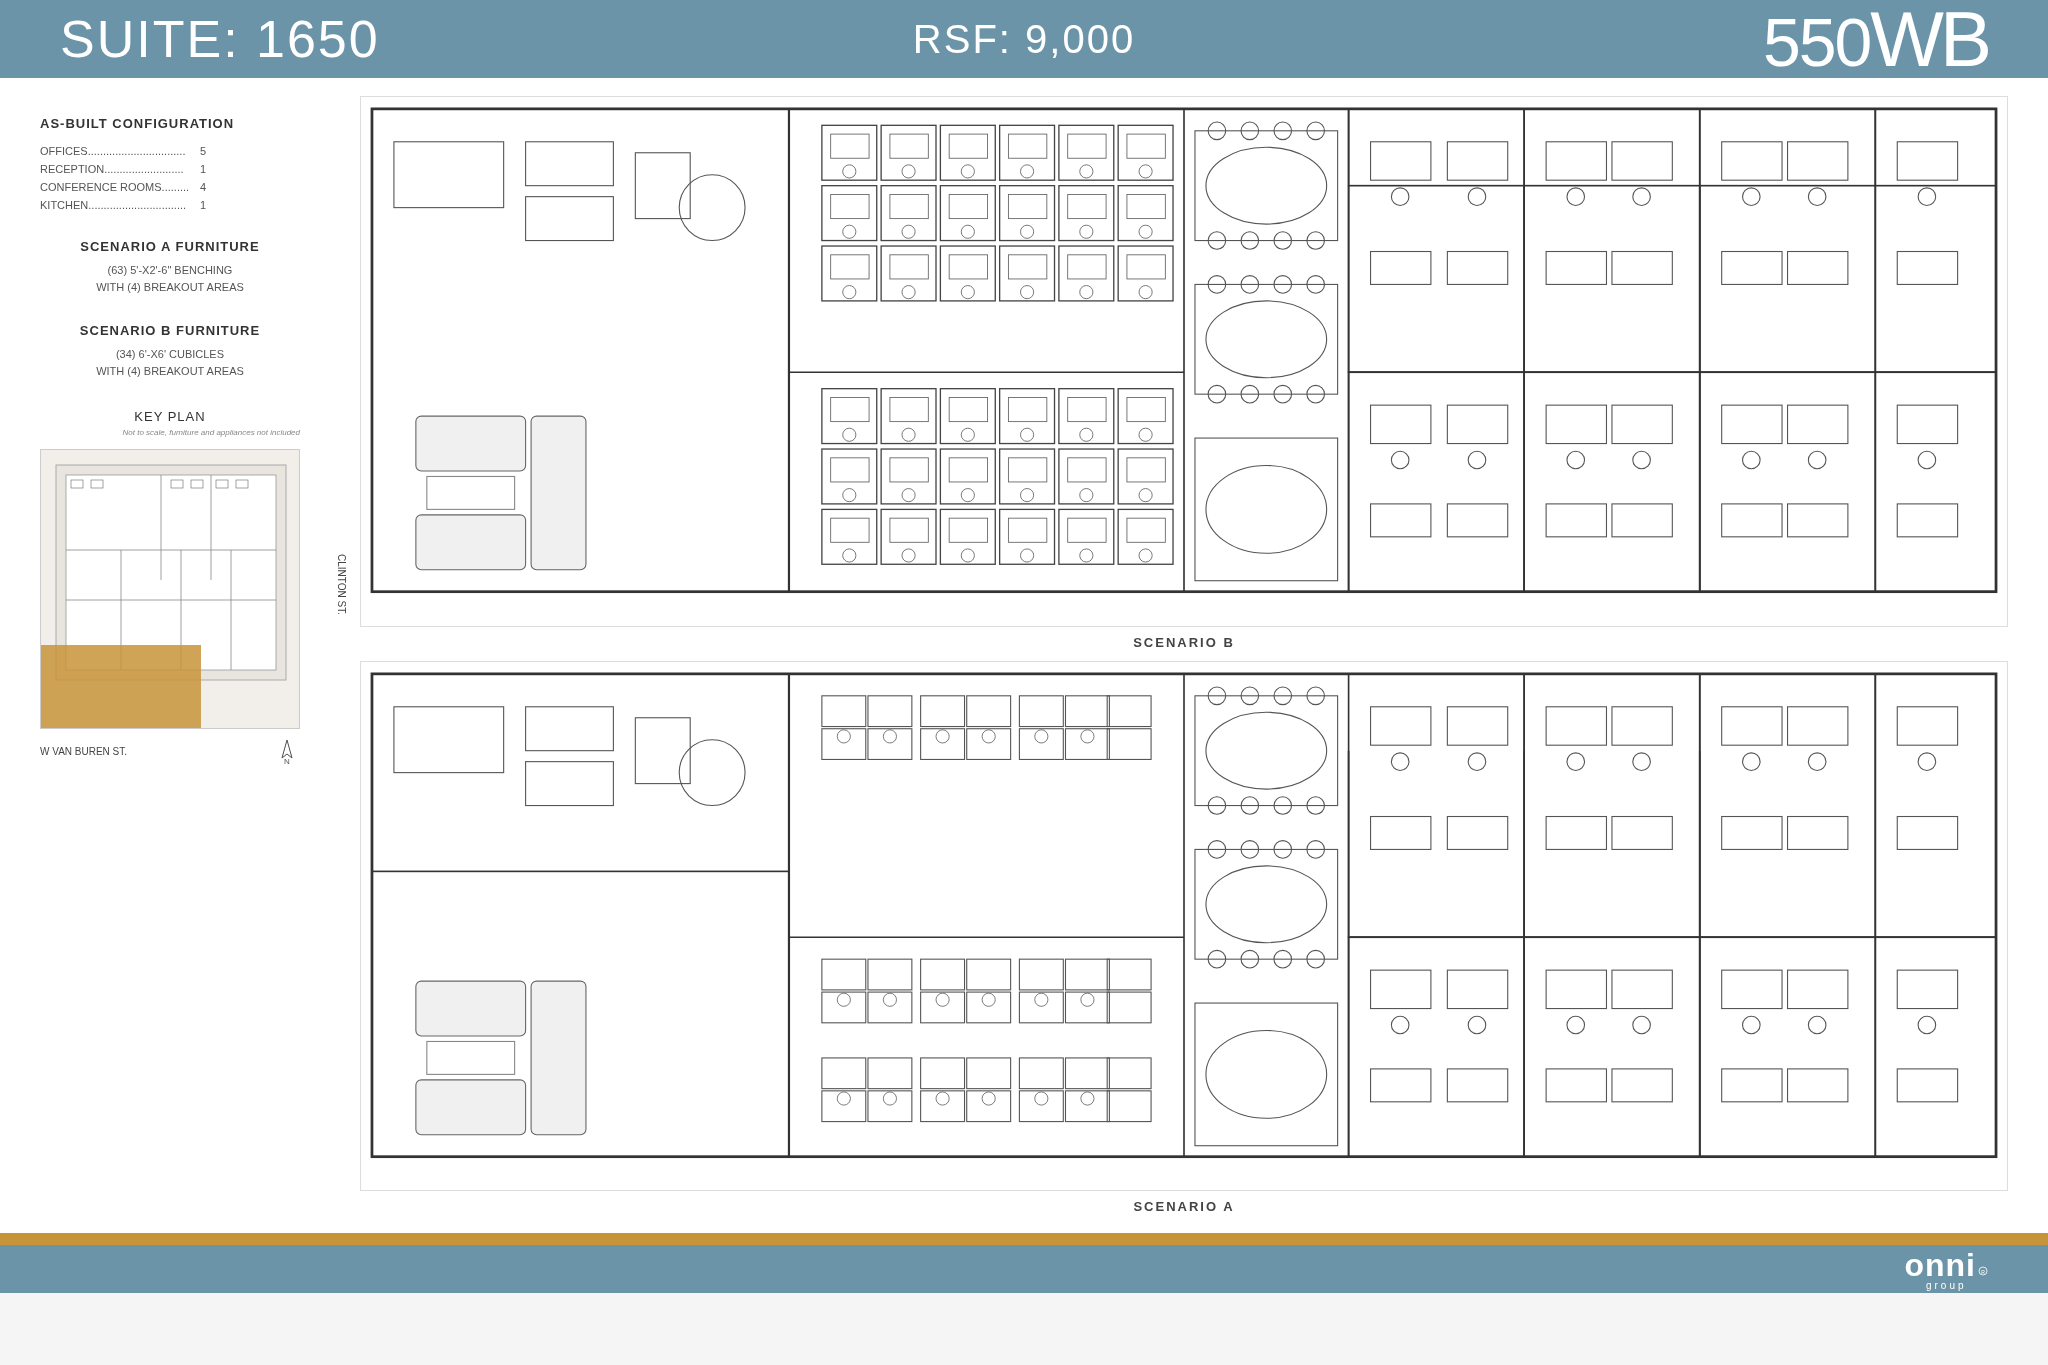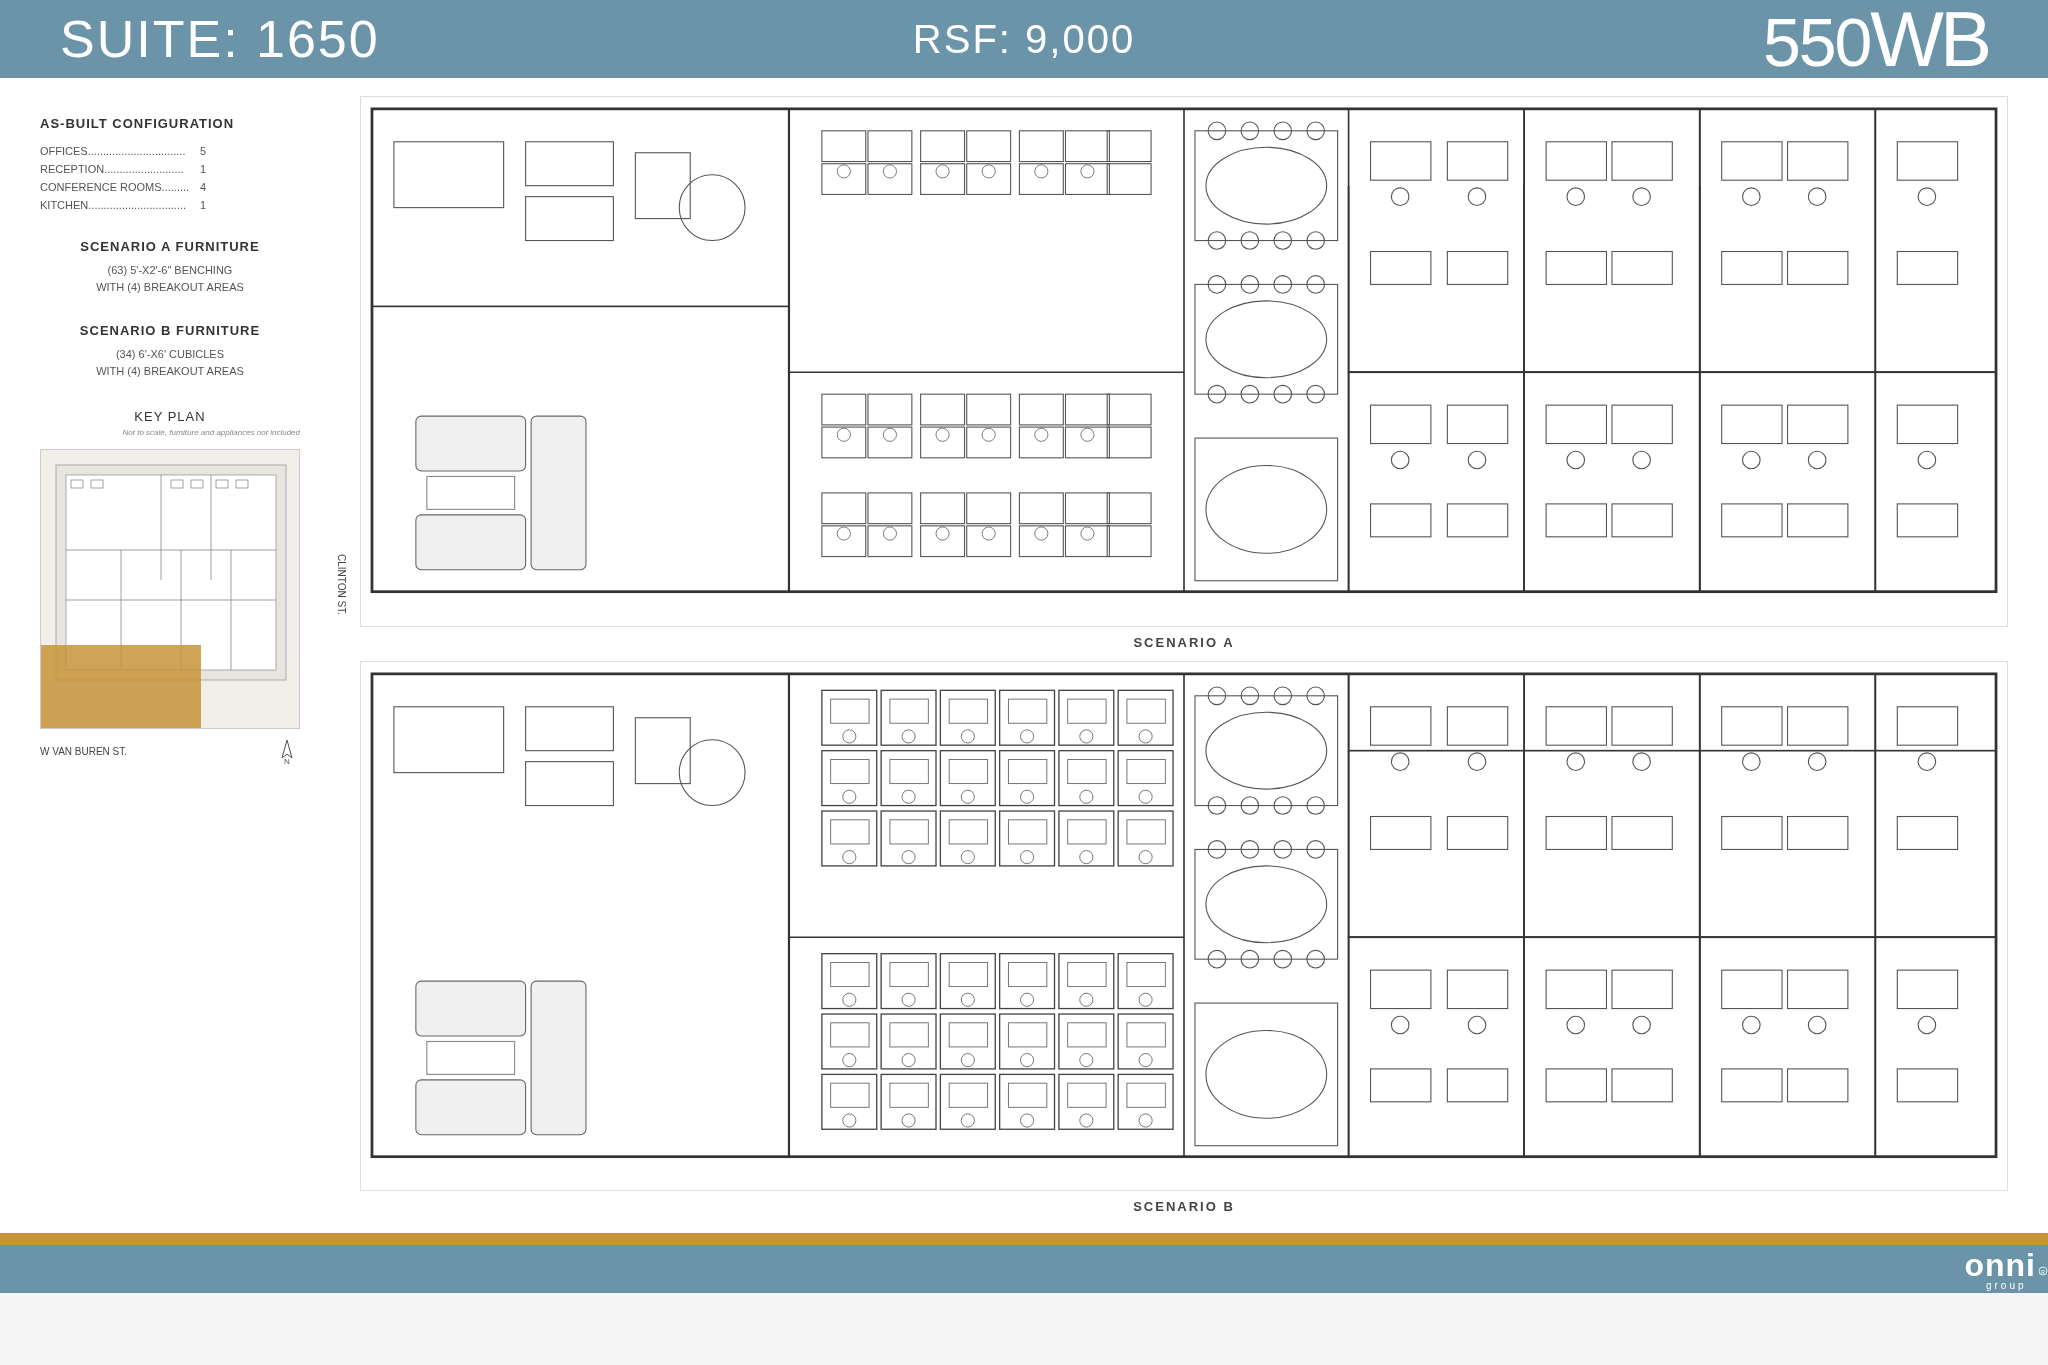--- a/index.html
+++ b/index.html
@@ -159,20 +159,21 @@
     .footer-gold {
       height: 12px;
       background: #c8943a;
     }
     .footer-blue {
       height: 48px;
       background: #6b94a8;
       display: flex;
       align-items: center;
       justify-content: flex-end;
+      padding-right: 60px;
     }
 
     
     .onni-logo {
       display: flex;
       flex-direction: column;
       align-items: center;
       color: white;
     }
   </style>
@@ -265,228 +266,20 @@
 
         
         <div style="position:absolute;right:-72px;top:130px;transform:rotate(90deg);font-size:10px;color:#444;white-space:nowrap;">
           CLINTON ST.
         </div>
       </div>
     </div>
   </div>
 
   <div class="right-panel">
-
-    <div class="floor-plan-container">
-      <svg class="floor-plan-svg" viewBox="0 0 1500 480" preserveAspectRatio="xMidYMid meet">
-
-        <rect x="10" y="10" width="1480" height="440" fill="white" stroke="#333" stroke-width="2.5"></rect>
-
-        <line x1="390" y1="10" x2="390" y2="450" stroke="#333" stroke-width="2"></line>
-        <line x1="750" y1="10" x2="750" y2="450" stroke="#333" stroke-width="1.5"></line>
-        <line x1="900" y1="80" x2="900" y2="450" stroke="#333" stroke-width="1.5"></line>
-        <line x1="1060" y1="80" x2="1060" y2="450" stroke="#333" stroke-width="1.5"></line>
-        <line x1="1220" y1="80" x2="1220" y2="450" stroke="#333" stroke-width="1.5"></line>
-
-        <line x1="390" y1="250" x2="750" y2="250" stroke="#333" stroke-width="1.5"></line>
-        <line x1="900" y1="250" x2="1490" y2="250" stroke="#333" stroke-width="1.5"></line>
-
-        <rect x="1060" y="10" width="160" height="240" fill="none" stroke="#333" stroke-width="1.5"></rect>
-        <rect x="1220" y="10" width="160" height="240" fill="none" stroke="#333" stroke-width="1.5"></rect>
-        <rect x="1380" y="10" width="110" height="240" fill="none" stroke="#333" stroke-width="1.5"></rect>
-
-        <rect x="900" y="250" width="160" height="200" fill="none" stroke="#333" stroke-width="1.5"></rect>
-        <rect x="1060" y="250" width="160" height="200" fill="none" stroke="#333" stroke-width="1.5"></rect>
-        <rect x="1220" y="250" width="160" height="200" fill="none" stroke="#333" stroke-width="1.5"></rect>
-        <rect x="1380" y="250" width="110" height="200" fill="none" stroke="#333" stroke-width="1.5"></rect>
-
-        <rect x="900" y="10" width="160" height="240" fill="none" stroke="#333" stroke-width="1.5"></rect>
-
-        <rect x="10" y="10" width="380" height="180" fill="none" stroke="#333" stroke-width="1.5"></rect>
-
-        <g stroke="#555" stroke-width="1" fill="none">
-
-          <rect x="420" y="270" width="40" height="28"></rect>
-            <rect x="462" y="270" width="40" height="28"></rect>
-          <rect x="420" y="300" width="40" height="28"></rect>
-            <rect x="462" y="300" width="40" height="28"></rect>
-
-          <rect x="510" y="270" width="40" height="28"></rect>
-            <rect x="552" y="270" width="40" height="28"></rect>
-          <rect x="510" y="300" width="40" height="28"></rect>
-            <rect x="552" y="300" width="40" height="28"></rect>
-
-          <rect x="600" y="270" width="40" height="28"></rect>
-            <rect x="642" y="270" width="40" height="28"></rect>
-          <rect x="600" y="300" width="40" height="28"></rect>
-            <rect x="642" y="300" width="40" height="28"></rect>
-
-          <rect x="420" y="360" width="40" height="28"></rect>
-            <rect x="462" y="360" width="40" height="28"></rect>
-          <rect x="420" y="390" width="40" height="28"></rect>
-            <rect x="462" y="390" width="40" height="28"></rect>
-
-          <rect x="510" y="360" width="40" height="28"></rect>
-            <rect x="552" y="360" width="40" height="28"></rect>
-          <rect x="510" y="390" width="40" height="28"></rect>
-            <rect x="552" y="390" width="40" height="28"></rect>
-
-          <rect x="600" y="360" width="40" height="28"></rect>
-            <rect x="642" y="360" width="40" height="28"></rect>
-          <rect x="600" y="390" width="40" height="28"></rect>
-            <rect x="642" y="390" width="40" height="28"></rect>
-
-          <rect x="420" y="30" width="40" height="28"></rect>
-            <rect x="462" y="30" width="40" height="28"></rect>
-          <rect x="420" y="60" width="40" height="28"></rect>
-            <rect x="462" y="60" width="40" height="28"></rect>
-
-          <rect x="510" y="30" width="40" height="28"></rect>
-            <rect x="552" y="30" width="40" height="28"></rect>
-          <rect x="510" y="60" width="40" height="28"></rect>
-            <rect x="552" y="60" width="40" height="28"></rect>
-
-          <rect x="600" y="30" width="40" height="28"></rect>
-            <rect x="642" y="30" width="40" height="28"></rect>
-          <rect x="600" y="60" width="40" height="28"></rect>
-            <rect x="642" y="60" width="40" height="28"></rect>
-
-          <rect x="680" y="30" width="40" height="28"></rect>
-            <rect x="680" y="60" width="40" height="28"></rect>
-          <rect x="680" y="270" width="40" height="28"></rect>
-            <rect x="680" y="300" width="40" height="28"></rect>
-          <rect x="680" y="360" width="40" height="28"></rect>
-            <rect x="680" y="390" width="40" height="28"></rect>
-        </g>
-
-        <g stroke="#555" stroke-width="0.7" fill="none">
-
-          <circle cx="440" cy="307" r="6"></circle>
-            <circle cx="482" cy="307" r="6"></circle>
-          <circle cx="530" cy="307" r="6"></circle>
-            <circle cx="572" cy="307" r="6"></circle>
-          <circle cx="620" cy="307" r="6"></circle>
-            <circle cx="662" cy="307" r="6"></circle>
-
-          <circle cx="440" cy="397" r="6"></circle>
-            <circle cx="482" cy="397" r="6"></circle>
-          <circle cx="530" cy="397" r="6"></circle>
-            <circle cx="572" cy="397" r="6"></circle>
-          <circle cx="620" cy="397" r="6"></circle>
-            <circle cx="662" cy="397" r="6"></circle>
-
-          <circle cx="440" cy="67" r="6"></circle>
-            <circle cx="482" cy="67" r="6"></circle>
-          <circle cx="530" cy="67" r="6"></circle>
-            <circle cx="572" cy="67" r="6"></circle>
-          <circle cx="620" cy="67" r="6"></circle>
-            <circle cx="662" cy="67" r="6"></circle>
-        </g>
-
-        <g stroke="#555" stroke-width="1" fill="none">
-
-          <rect x="920" y="40" width="55" height="35"></rect>
-          <circle cx="947" cy="90" r="8"></circle>
-          <rect x="990" y="40" width="55" height="35"></rect>
-          <circle cx="1017" cy="90" r="8"></circle>
-
-          <rect x="1080" y="40" width="55" height="35"></rect>
-          <circle cx="1107" cy="90" r="8"></circle>
-          <rect x="1140" y="40" width="55" height="35"></rect>
-          <circle cx="1167" cy="90" r="8"></circle>
-
-          <rect x="1240" y="40" width="55" height="35"></rect>
-          <circle cx="1267" cy="90" r="8"></circle>
-          <rect x="1300" y="40" width="55" height="35"></rect>
-          <circle cx="1327" cy="90" r="8"></circle>
-
-          <rect x="1400" y="40" width="55" height="35"></rect>
-          <circle cx="1427" cy="90" r="8"></circle>
-
-          <rect x="920" y="280" width="55" height="35"></rect>
-          <circle cx="947" cy="330" r="8"></circle>
-          <rect x="990" y="280" width="55" height="35"></rect>
-          <circle cx="1017" cy="330" r="8"></circle>
-
-          <rect x="1080" y="280" width="55" height="35"></rect>
-          <circle cx="1107" cy="330" r="8"></circle>
-          <rect x="1140" y="280" width="55" height="35"></rect>
-          <circle cx="1167" cy="330" r="8"></circle>
-
-          <rect x="1240" y="280" width="55" height="35"></rect>
-          <circle cx="1267" cy="330" r="8"></circle>
-          <rect x="1300" y="280" width="55" height="35"></rect>
-          <circle cx="1327" cy="330" r="8"></circle>
-
-          <rect x="1400" y="280" width="55" height="35"></rect>
-          <circle cx="1427" cy="330" r="8"></circle>
-
-          <rect x="920" y="370" width="55" height="30"></rect>
-          <rect x="990" y="370" width="55" height="30"></rect>
-          <rect x="1080" y="370" width="55" height="30"></rect>
-          <rect x="1140" y="370" width="55" height="30"></rect>
-          <rect x="1240" y="370" width="55" height="30"></rect>
-          <rect x="1300" y="370" width="55" height="30"></rect>
-          <rect x="1400" y="370" width="55" height="30"></rect>
-
-          <rect x="920" y="140" width="55" height="30"></rect>
-          <rect x="990" y="140" width="55" height="30"></rect>
-          <rect x="1080" y="140" width="55" height="30"></rect>
-          <rect x="1140" y="140" width="55" height="30"></rect>
-          <rect x="1240" y="140" width="55" height="30"></rect>
-          <rect x="1300" y="140" width="55" height="30"></rect>
-          <rect x="1400" y="140" width="55" height="30"></rect>
-        </g>
-
-        <g stroke="#555" stroke-width="1" fill="none">
-          <rect x="30" y="40" width="100" height="60"></rect>
-
-          <rect x="150" y="40" width="80" height="40"></rect>
-          <rect x="150" y="90" width="80" height="40"></rect>
-          <rect x="250" y="50" width="50" height="60"></rect>
-
-          <circle cx="320" cy="100" r="30"></circle>
-        </g>
-
-        <g stroke="#555" stroke-width="1" fill="none">
-          <rect x="760" y="30" width="130" height="100"></rect>
-          <ellipse cx="825" cy="80" rx="55" ry="35"></ellipse>
-          <circle cx="780" cy="30" r="8"></circle>
-            <circle cx="810" cy="30" r="8"></circle>
-          <circle cx="840" cy="30" r="8"></circle>
-            <circle cx="870" cy="30" r="8"></circle>
-          <circle cx="780" cy="130" r="8"></circle>
-            <circle cx="810" cy="130" r="8"></circle>
-          <circle cx="840" cy="130" r="8"></circle>
-            <circle cx="870" cy="130" r="8"></circle>
-
-          <rect x="760" y="170" width="130" height="100"></rect>
-          <ellipse cx="825" cy="220" rx="55" ry="35"></ellipse>
-          <circle cx="780" cy="170" r="8"></circle>
-            <circle cx="810" cy="170" r="8"></circle>
-          <circle cx="840" cy="170" r="8"></circle>
-            <circle cx="870" cy="170" r="8"></circle>
-          <circle cx="780" cy="270" r="8"></circle>
-            <circle cx="810" cy="270" r="8"></circle>
-          <circle cx="840" cy="270" r="8"></circle>
-            <circle cx="870" cy="270" r="8"></circle>
-
-          <rect x="760" y="310" width="130" height="130"></rect>
-          <ellipse cx="825" cy="375" rx="55" ry="40"></ellipse>
-        </g>
-
-        <g stroke="#666" stroke-width="1" fill="#f0f0f0">
-          <rect x="50" y="290" width="100" height="50" rx="5"></rect>
-          <rect x="50" y="380" width="100" height="50" rx="5"></rect>
-          <rect x="155" y="290" width="50" height="140" rx="5"></rect>
-          <rect x="60" y="345" width="80" height="30" fill="none" stroke="#888"></rect>
-        </g>
-      </svg>
-      <div class="floor-plan-label">SCENARIO A</div>
-    </div>
 
     <div class="floor-plan-container">
       <svg class="floor-plan-svg" viewBox="0 0 1500 480" preserveAspectRatio="xMidYMid meet">
 
         <rect x="10" y="10" width="1480" height="440" fill="white" stroke="#333" stroke-width="2.5"></rect>
 
         <line x1="390" y1="10" x2="390" y2="450" stroke="#333" stroke-width="2"></line>
         <line x1="750" y1="10" x2="750" y2="450" stroke="#333" stroke-width="1.5"></line>
         <line x1="900" y1="80" x2="900" y2="450" stroke="#333" stroke-width="1.5"></line>
         <line x1="1060" y1="80" x2="1060" y2="450" stroke="#333" stroke-width="1.5"></line>
@@ -722,20 +515,228 @@
         </g>
 
         <rect x="900" y="10" width="590" height="70" fill="none" stroke="#333" stroke-width="1.5"></rect>
 
         <g stroke="#555" stroke-width="1" fill="none">
           <rect x="910" y="460" width="0" height="0"></rect>
         </g>
       </svg>
       <div class="floor-plan-label">SCENARIO B</div>
     </div>
+
+    <div class="floor-plan-container">
+      <svg class="floor-plan-svg" viewBox="0 0 1500 480" preserveAspectRatio="xMidYMid meet">
+
+        <rect x="10" y="10" width="1480" height="440" fill="white" stroke="#333" stroke-width="2.5"></rect>
+
+        <line x1="390" y1="10" x2="390" y2="450" stroke="#333" stroke-width="2"></line>
+        <line x1="750" y1="10" x2="750" y2="450" stroke="#333" stroke-width="1.5"></line>
+        <line x1="900" y1="80" x2="900" y2="450" stroke="#333" stroke-width="1.5"></line>
+        <line x1="1060" y1="80" x2="1060" y2="450" stroke="#333" stroke-width="1.5"></line>
+        <line x1="1220" y1="80" x2="1220" y2="450" stroke="#333" stroke-width="1.5"></line>
+
+        <line x1="390" y1="250" x2="750" y2="250" stroke="#333" stroke-width="1.5"></line>
+        <line x1="900" y1="250" x2="1490" y2="250" stroke="#333" stroke-width="1.5"></line>
+
+        <rect x="1060" y="10" width="160" height="240" fill="none" stroke="#333" stroke-width="1.5"></rect>
+        <rect x="1220" y="10" width="160" height="240" fill="none" stroke="#333" stroke-width="1.5"></rect>
+        <rect x="1380" y="10" width="110" height="240" fill="none" stroke="#333" stroke-width="1.5"></rect>
+
+        <rect x="900" y="250" width="160" height="200" fill="none" stroke="#333" stroke-width="1.5"></rect>
+        <rect x="1060" y="250" width="160" height="200" fill="none" stroke="#333" stroke-width="1.5"></rect>
+        <rect x="1220" y="250" width="160" height="200" fill="none" stroke="#333" stroke-width="1.5"></rect>
+        <rect x="1380" y="250" width="110" height="200" fill="none" stroke="#333" stroke-width="1.5"></rect>
+
+        <rect x="900" y="10" width="160" height="240" fill="none" stroke="#333" stroke-width="1.5"></rect>
+
+        <rect x="10" y="10" width="380" height="180" fill="none" stroke="#333" stroke-width="1.5"></rect>
+
+        <g stroke="#555" stroke-width="1" fill="none">
+
+          <rect x="420" y="270" width="40" height="28"></rect>
+            <rect x="462" y="270" width="40" height="28"></rect>
+          <rect x="420" y="300" width="40" height="28"></rect>
+            <rect x="462" y="300" width="40" height="28"></rect>
+
+          <rect x="510" y="270" width="40" height="28"></rect>
+            <rect x="552" y="270" width="40" height="28"></rect>
+          <rect x="510" y="300" width="40" height="28"></rect>
+            <rect x="552" y="300" width="40" height="28"></rect>
+
+          <rect x="600" y="270" width="40" height="28"></rect>
+            <rect x="642" y="270" width="40" height="28"></rect>
+          <rect x="600" y="300" width="40" height="28"></rect>
+            <rect x="642" y="300" width="40" height="28"></rect>
+
+          <rect x="420" y="360" width="40" height="28"></rect>
+            <rect x="462" y="360" width="40" height="28"></rect>
+          <rect x="420" y="390" width="40" height="28"></rect>
+            <rect x="462" y="390" width="40" height="28"></rect>
+
+          <rect x="510" y="360" width="40" height="28"></rect>
+            <rect x="552" y="360" width="40" height="28"></rect>
+          <rect x="510" y="390" width="40" height="28"></rect>
+            <rect x="552" y="390" width="40" height="28"></rect>
+
+          <rect x="600" y="360" width="40" height="28"></rect>
+            <rect x="642" y="360" width="40" height="28"></rect>
+          <rect x="600" y="390" width="40" height="28"></rect>
+            <rect x="642" y="390" width="40" height="28"></rect>
+
+          <rect x="420" y="30" width="40" height="28"></rect>
+            <rect x="462" y="30" width="40" height="28"></rect>
+          <rect x="420" y="60" width="40" height="28"></rect>
+            <rect x="462" y="60" width="40" height="28"></rect>
+
+          <rect x="510" y="30" width="40" height="28"></rect>
+            <rect x="552" y="30" width="40" height="28"></rect>
+          <rect x="510" y="60" width="40" height="28"></rect>
+            <rect x="552" y="60" width="40" height="28"></rect>
+
+          <rect x="600" y="30" width="40" height="28"></rect>
+            <rect x="642" y="30" width="40" height="28"></rect>
+          <rect x="600" y="60" width="40" height="28"></rect>
+            <rect x="642" y="60" width="40" height="28"></rect>
+
+          <rect x="680" y="30" width="40" height="28"></rect>
+            <rect x="680" y="60" width="40" height="28"></rect>
+          <rect x="680" y="270" width="40" height="28"></rect>
+            <rect x="680" y="300" width="40" height="28"></rect>
+          <rect x="680" y="360" width="40" height="28"></rect>
+            <rect x="680" y="390" width="40" height="28"></rect>
+        </g>
+
+        <g stroke="#555" stroke-width="0.7" fill="none">
+
+          <circle cx="440" cy="307" r="6"></circle>
+            <circle cx="482" cy="307" r="6"></circle>
+          <circle cx="530" cy="307" r="6"></circle>
+            <circle cx="572" cy="307" r="6"></circle>
+          <circle cx="620" cy="307" r="6"></circle>
+            <circle cx="662" cy="307" r="6"></circle>
+
+          <circle cx="440" cy="397" r="6"></circle>
+            <circle cx="482" cy="397" r="6"></circle>
+          <circle cx="530" cy="397" r="6"></circle>
+            <circle cx="572" cy="397" r="6"></circle>
+          <circle cx="620" cy="397" r="6"></circle>
+            <circle cx="662" cy="397" r="6"></circle>
+
+          <circle cx="440" cy="67" r="6"></circle>
+            <circle cx="482" cy="67" r="6"></circle>
+          <circle cx="530" cy="67" r="6"></circle>
+            <circle cx="572" cy="67" r="6"></circle>
+          <circle cx="620" cy="67" r="6"></circle>
+            <circle cx="662" cy="67" r="6"></circle>
+        </g>
+
+        <g stroke="#555" stroke-width="1" fill="none">
+
+          <rect x="920" y="40" width="55" height="35"></rect>
+          <circle cx="947" cy="90" r="8"></circle>
+          <rect x="990" y="40" width="55" height="35"></rect>
+          <circle cx="1017" cy="90" r="8"></circle>
+
+          <rect x="1080" y="40" width="55" height="35"></rect>
+          <circle cx="1107" cy="90" r="8"></circle>
+          <rect x="1140" y="40" width="55" height="35"></rect>
+          <circle cx="1167" cy="90" r="8"></circle>
+
+          <rect x="1240" y="40" width="55" height="35"></rect>
+          <circle cx="1267" cy="90" r="8"></circle>
+          <rect x="1300" y="40" width="55" height="35"></rect>
+          <circle cx="1327" cy="90" r="8"></circle>
+
+          <rect x="1400" y="40" width="55" height="35"></rect>
+          <circle cx="1427" cy="90" r="8"></circle>
+
+          <rect x="920" y="280" width="55" height="35"></rect>
+          <circle cx="947" cy="330" r="8"></circle>
+          <rect x="990" y="280" width="55" height="35"></rect>
+          <circle cx="1017" cy="330" r="8"></circle>
+
+          <rect x="1080" y="280" width="55" height="35"></rect>
+          <circle cx="1107" cy="330" r="8"></circle>
+          <rect x="1140" y="280" width="55" height="35"></rect>
+          <circle cx="1167" cy="330" r="8"></circle>
+
+          <rect x="1240" y="280" width="55" height="35"></rect>
+          <circle cx="1267" cy="330" r="8"></circle>
+          <rect x="1300" y="280" width="55" height="35"></rect>
+          <circle cx="1327" cy="330" r="8"></circle>
+
+          <rect x="1400" y="280" width="55" height="35"></rect>
+          <circle cx="1427" cy="330" r="8"></circle>
+
+          <rect x="920" y="370" width="55" height="30"></rect>
+          <rect x="990" y="370" width="55" height="30"></rect>
+          <rect x="1080" y="370" width="55" height="30"></rect>
+          <rect x="1140" y="370" width="55" height="30"></rect>
+          <rect x="1240" y="370" width="55" height="30"></rect>
+          <rect x="1300" y="370" width="55" height="30"></rect>
+          <rect x="1400" y="370" width="55" height="30"></rect>
+
+          <rect x="920" y="140" width="55" height="30"></rect>
+          <rect x="990" y="140" width="55" height="30"></rect>
+          <rect x="1080" y="140" width="55" height="30"></rect>
+          <rect x="1140" y="140" width="55" height="30"></rect>
+          <rect x="1240" y="140" width="55" height="30"></rect>
+          <rect x="1300" y="140" width="55" height="30"></rect>
+          <rect x="1400" y="140" width="55" height="30"></rect>
+        </g>
+
+        <g stroke="#555" stroke-width="1" fill="none">
+          <rect x="30" y="40" width="100" height="60"></rect>
+
+          <rect x="150" y="40" width="80" height="40"></rect>
+          <rect x="150" y="90" width="80" height="40"></rect>
+          <rect x="250" y="50" width="50" height="60"></rect>
+
+          <circle cx="320" cy="100" r="30"></circle>
+        </g>
+
+        <g stroke="#555" stroke-width="1" fill="none">
+          <rect x="760" y="30" width="130" height="100"></rect>
+          <ellipse cx="825" cy="80" rx="55" ry="35"></ellipse>
+          <circle cx="780" cy="30" r="8"></circle>
+            <circle cx="810" cy="30" r="8"></circle>
+          <circle cx="840" cy="30" r="8"></circle>
+            <circle cx="870" cy="30" r="8"></circle>
+          <circle cx="780" cy="130" r="8"></circle>
+            <circle cx="810" cy="130" r="8"></circle>
+          <circle cx="840" cy="130" r="8"></circle>
+            <circle cx="870" cy="130" r="8"></circle>
+
+          <rect x="760" y="170" width="130" height="100"></rect>
+          <ellipse cx="825" cy="220" rx="55" ry="35"></ellipse>
+          <circle cx="780" cy="170" r="8"></circle>
+            <circle cx="810" cy="170" r="8"></circle>
+          <circle cx="840" cy="170" r="8"></circle>
+            <circle cx="870" cy="170" r="8"></circle>
+          <circle cx="780" cy="270" r="8"></circle>
+            <circle cx="810" cy="270" r="8"></circle>
+          <circle cx="840" cy="270" r="8"></circle>
+            <circle cx="870" cy="270" r="8"></circle>
+
+          <rect x="760" y="310" width="130" height="130"></rect>
+          <ellipse cx="825" cy="375" rx="55" ry="40"></ellipse>
+        </g>
+
+        <g stroke="#666" stroke-width="1" fill="#f0f0f0">
+          <rect x="50" y="290" width="100" height="50" rx="5"></rect>
+          <rect x="50" y="380" width="100" height="50" rx="5"></rect>
+          <rect x="155" y="290" width="50" height="140" rx="5"></rect>
+          <rect x="60" y="345" width="80" height="30" fill="none" stroke="#888"></rect>
+        </g>
+      </svg>
+      <div class="floor-plan-label">SCENARIO A</div>
+    </div>
   </div>
 </div>
 
 <div class="footer-gold"></div>
 
 <div class="footer-blue">
   <div class="onni-logo">
     <div style="display:flex; align-items:baseline; gap:2px;">
       <span style="font-size:32px; font-weight:900; color:white; font-family:Arial; letter-spacing:1px;">onni</span>
       <svg width="10" height="10" style="margin-bottom:10px;">

